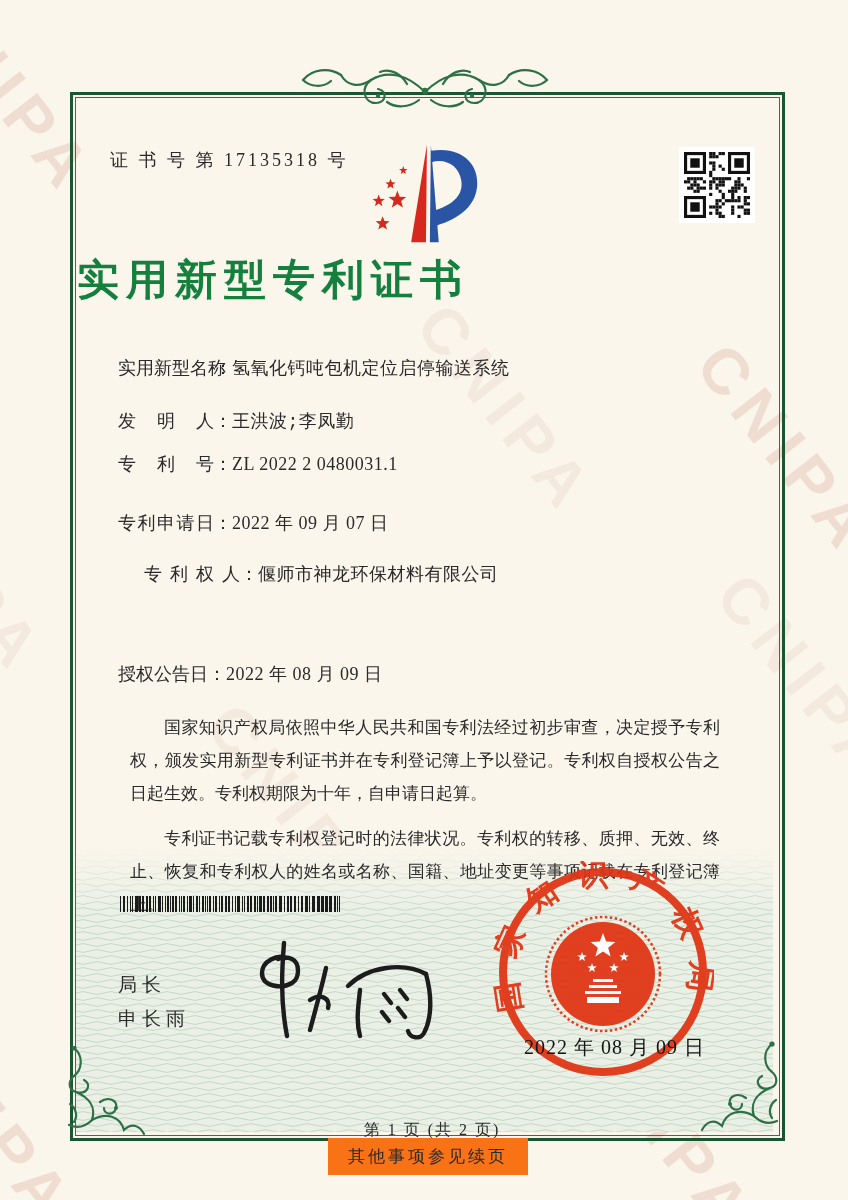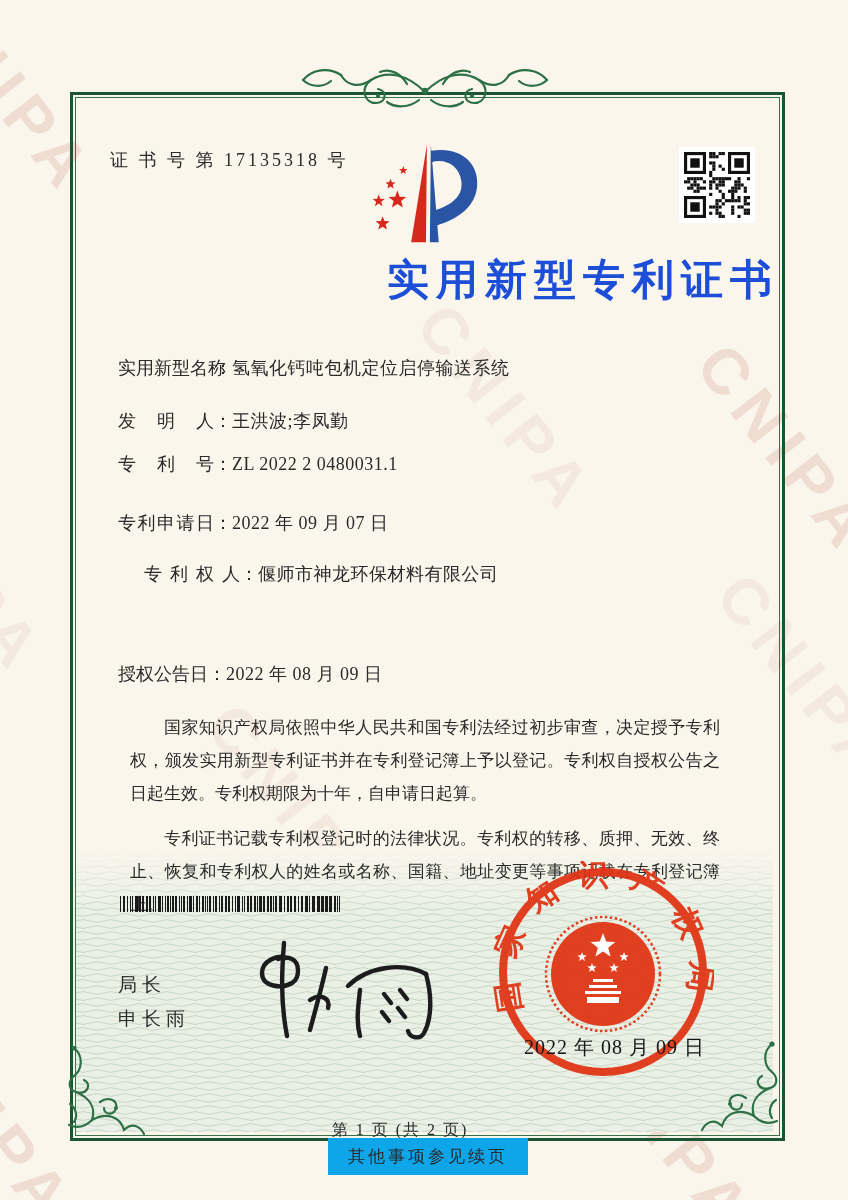--- a/index.html
+++ b/index.html
@@ -20,37 +20,37 @@
   .guilloche{position:absolute;left:76px;top:846px;width:697px;height:286px;
              background:#eaf0e6;z-index:1;overflow:hidden;}
   .guilloche::after{content:'';position:absolute;left:0;right:0;top:0;height:64px;
              background:linear-gradient(#fbf6ec,rgba(251,246,236,0));}
   .ornament{position:absolute;z-index:3;}
   
   .content{position:absolute;inset:0;z-index:3;}
   .cert-no{position:absolute;left:110px;top:148px;font-size:18px;letter-spacing:3px;}
   .logo{position:absolute;left:358px;top:140px;}
   .qr-wrap{position:absolute;left:679px;top:147px;background:#fff;padding:5px;}
-  .title{position:absolute;left:70px;top:252px;width:709px;text-align:right;
-         font-size:42px;font-weight:700;letter-spacing:7px;text-indent:7px;color:#1d4ed8;}
+  .title{position:absolute;left:70px;top:252px;width:709px;text-align:left;
+         font-size:42px;font-weight:700;letter-spacing:7px;text-indent:7px;color:#15803d;}
   .frow{position:absolute;left:118px;font-size:18px;white-space:nowrap;}
   .flabel{display:inline-block;width:96px;text-align:justify;text-align-last:justify;}
   .fvalue{letter-spacing:.5px;}
   .body-text{position:absolute;left:118px;top:699px;width:614px;font-size:17px;
              line-height:33px;text-align:justify;}
   .body-text p{margin:12px;text-indent:2em;}
   .barcode{position:absolute;left:120px;top:896px;}
   .director{position:absolute;left:118px;font-size:19px;letter-spacing:5px;}
   .signature{position:absolute;left:248px;top:938px;}
   .seal{position:absolute;left:492px;top:861px;opacity:.93;z-index:4;}
   .seal-date{position:absolute;left:524px;top:1034px;z-index:5;font-size:20px;
              letter-spacing:1px;color:#151515;white-space:nowrap;}
   .page-info{position:absolute;left:70px;top:1120px;width:660px;text-align:center;
-             font-size:16px;letter-spacing:2px;}
-  .cont-note{position:absolute;left:328px;top:1138px;background:#0ea5e9;
+             font-size:16px;letter-spacing:2px;padding-left:32px;}
+  .cont-note{position:absolute;left:328px;top:1138px;background:#f97316;
              padding:7px 20px;font-size:17px;letter-spacing:3px;z-index:4;}
   svg{display:block;}
 </style>
 </head>
 <body>
 
 <div class="wm" style="left:-40px;top:-30px;">CNIPA</div>
 <div class="wm light" style="left:460px;top:290px;">CNIPA</div>
 <div class="wm" style="left:740px;top:330px;">CNIPA</div>
 <div class="wm light" style="left:-90px;top:450px;">CNIPA</div>
@@ -299,21 +299,21 @@
         <rect x="3.14" y="47.14" width="15.71" height="15.71" fill="#fff"></rect>
         <rect x="6.29" y="50.29" width="9.43" height="9.43" fill="#111"></rect>
       </svg>
   </div>
 
   <div class="title">实用新型专利证书</div>
 
   <div class="frow" style="top:356px;">
     <span class="flabel">实用新型名称</span><span>：</span><span class="fvalue">氢氧化钙吨包机定位启停输送系统</span>
   </div>
-  <div class="frow" style="top:409px;">
+  <div class="frow" style="top:409px;font-family:Liberation Mono, monospace;">
     <span class="flabel">发明人</span><span>：</span><span class="fvalue">王洪波;李凤勤</span>
   </div>
   <div class="frow" style="top:452px;">
     <span class="flabel">专利号</span><span>：</span><span class="fvalue">ZL 2022 2 0480031.1</span>
   </div>
   <div class="frow" style="top:511px;">
     <span class="flabel">专利申请日</span><span>：</span><span class="fvalue">2022 年 09 月 07 日</span>
   </div>
   <div class="frow" style="top:562px;margin-left:26px;">
     <span class="flabel">专利权人</span><span>：</span><span class="fvalue">偃师市神龙环保材料有限公司</span>

